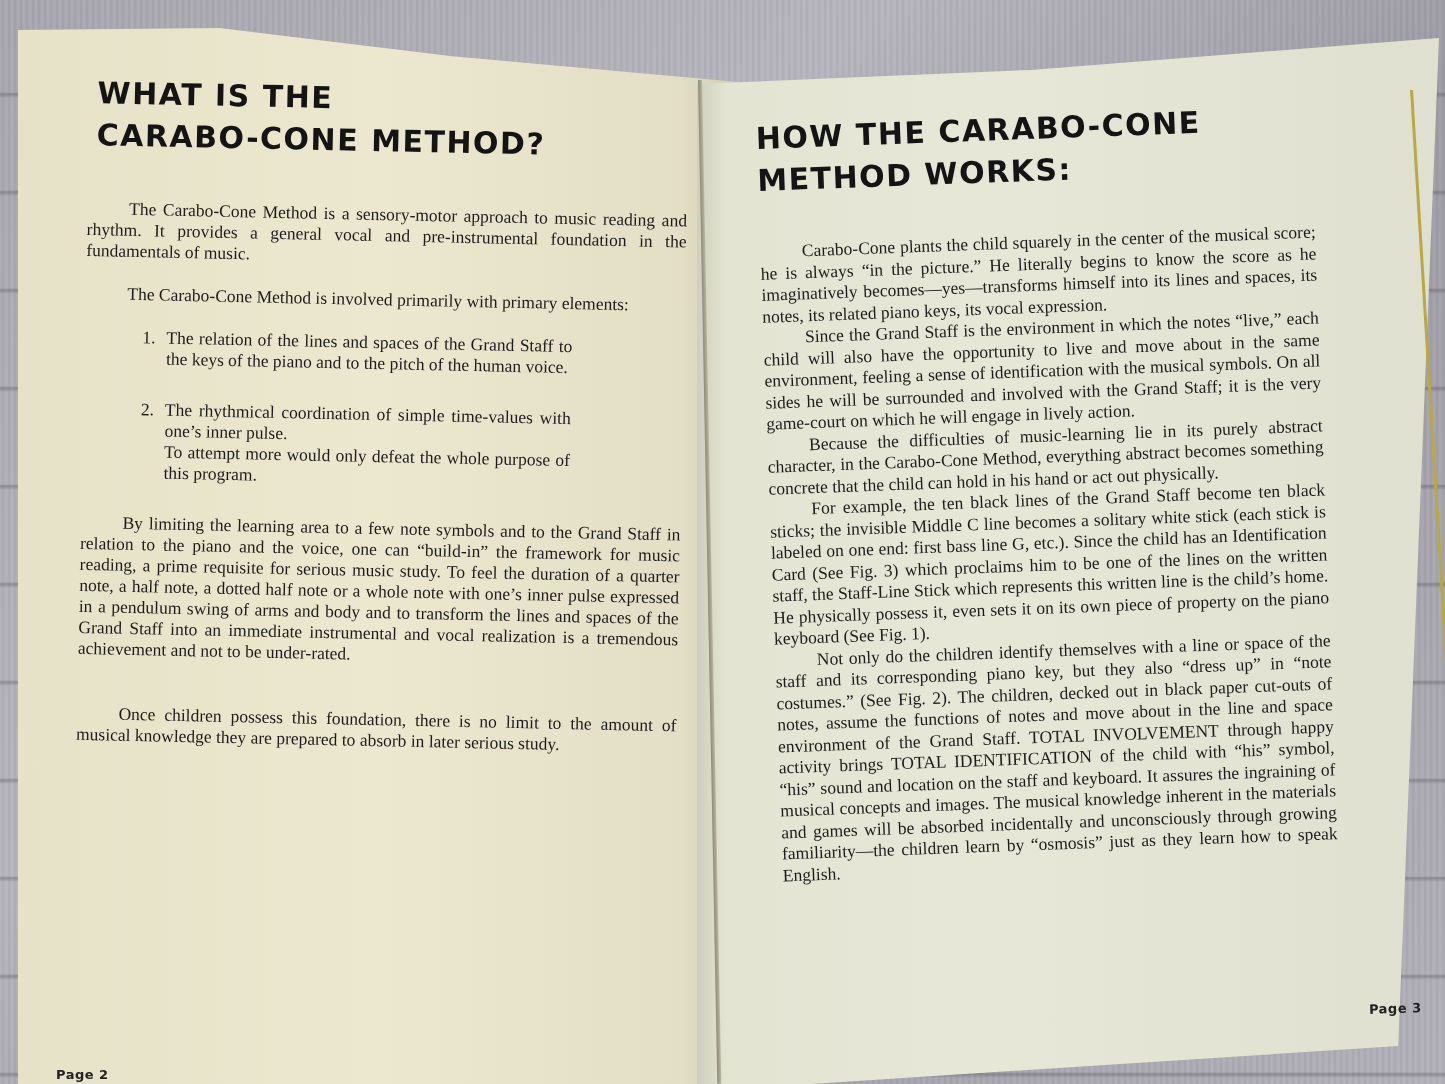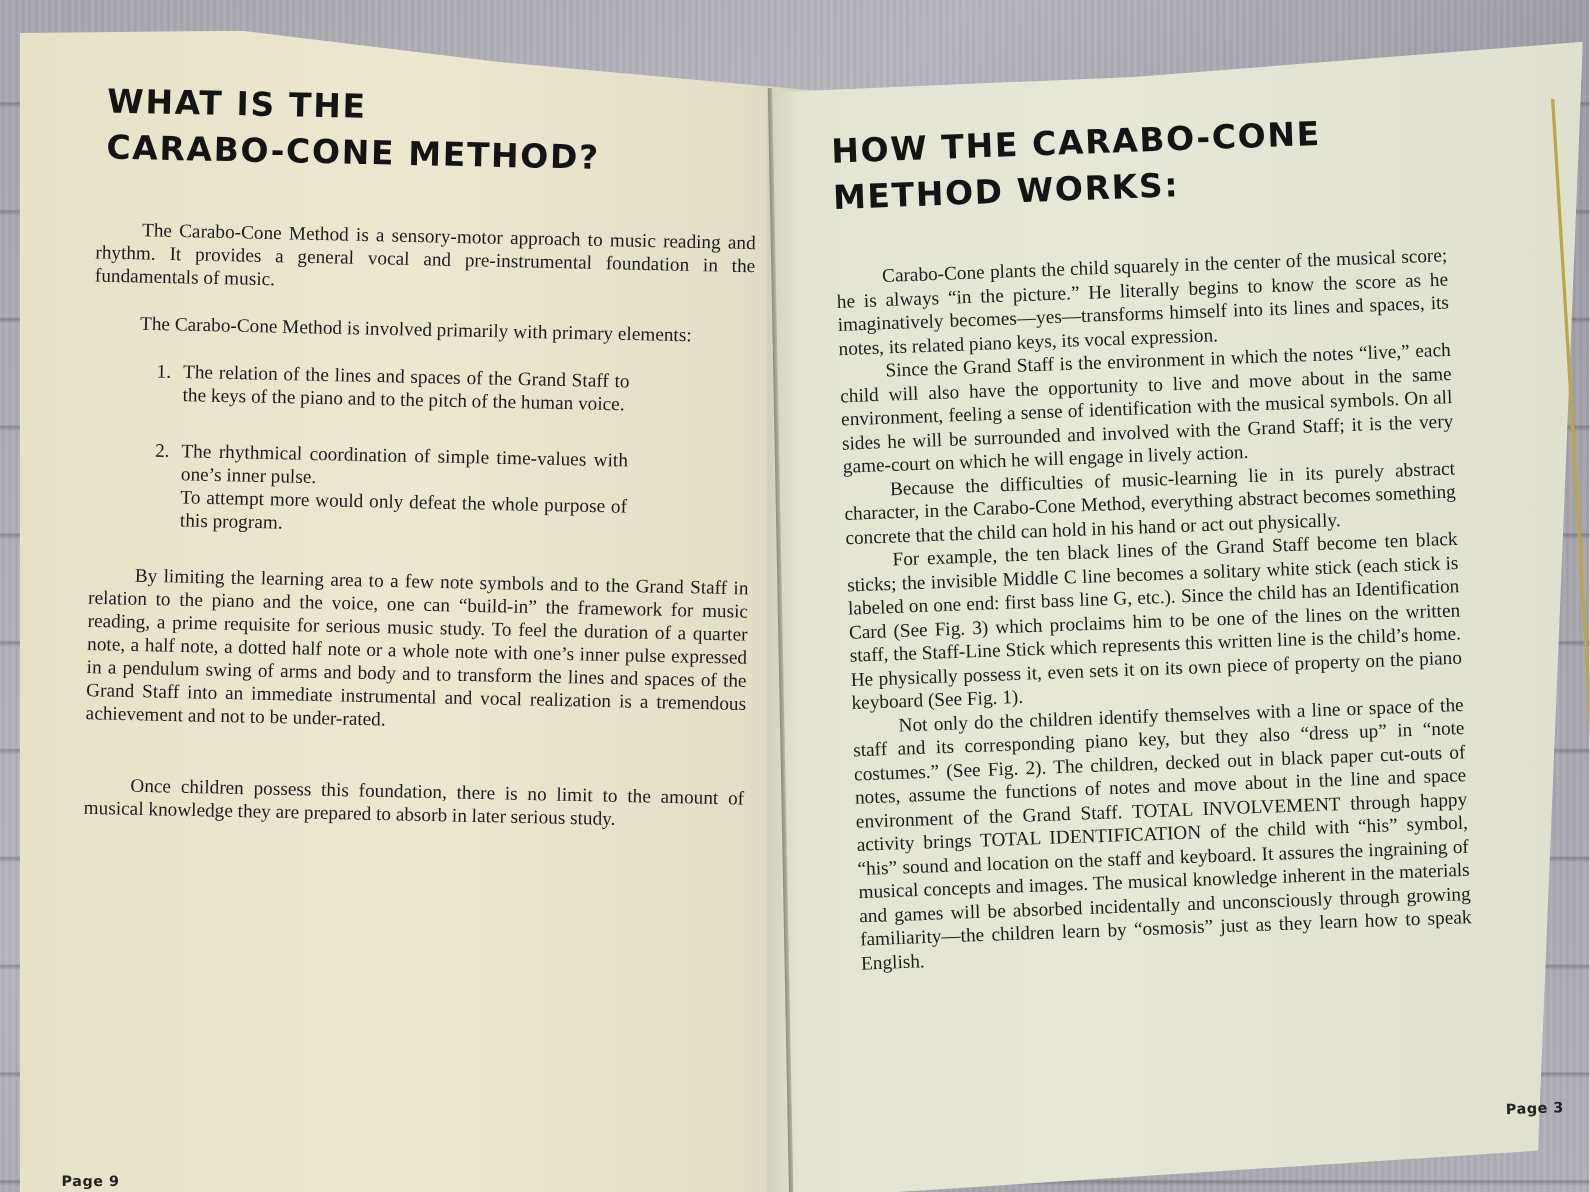--- a/index.html
+++ b/index.html
@@ -185,14 +185,14 @@
     <span>METHOD WORKS:</span>
   </h1>
 
   <p class="body-text para">Carabo-Cone plants the child squarely in the center of the musical score; he is always “in the picture.” He literally begins to know the score as he imaginatively becomes—yes—transforms himself into its lines and spaces, its notes, its related piano keys, its vocal expression.</p>
   <p class="body-text para">Since the Grand Staff is the environment in which the notes “live,” each child will also have the opportunity to live and move about in the same environment, feeling a sense of identification with the musical symbols. On all sides he will be surrounded and involved with the Grand Staff; it is the very game-court on which he will engage in lively action.</p>
   <p class="body-text para">Because the difficulties of music-learning lie in its purely abstract character, in the Carabo-Cone Method, everything abstract becomes something concrete that the child can hold in his hand or act out physically.</p>
   <p class="body-text para">For example, the ten black lines of the Grand Staff become ten black sticks; the invisible Middle C line becomes a solitary white stick (each stick is labeled on one end: first bass line G, etc.). Since the child has an Identification Card (See Fig. 3) which proclaims him to be one of the lines on the written staff, the Staff-Line Stick which represents this written line is the child’s home. He physically possess it, even sets it on its own piece of property on the piano keyboard (See Fig. 1).</p>
   <p class="body-text para">Not only do the children identify themselves with a line or space of the staff and its corresponding piano key, but they also “dress up” in “note costumes.” (See Fig. 2). The children, decked out in black paper cut-outs of notes, assume the functions of notes and move about in the line and space environment of the Grand Staff. TOTAL INVOLVEMENT through happy activity brings TOTAL IDENTIFICATION of the child with “his” symbol, “his” sound and location on the staff and keyboard. It assures the ingraining of musical concepts and images. The musical knowledge inherent in the materials and games will be absorbed incidentally and unconsciously through growing familiarity—the children learn by “osmosis” just as they learn how to speak English.</p>
 </div>
 
-<div class="page-num left">Page 9</div>
+<div class="page-num left">Page 2</div>
 <div class="page-num right">Page 3</div>
 
 </body></html>

